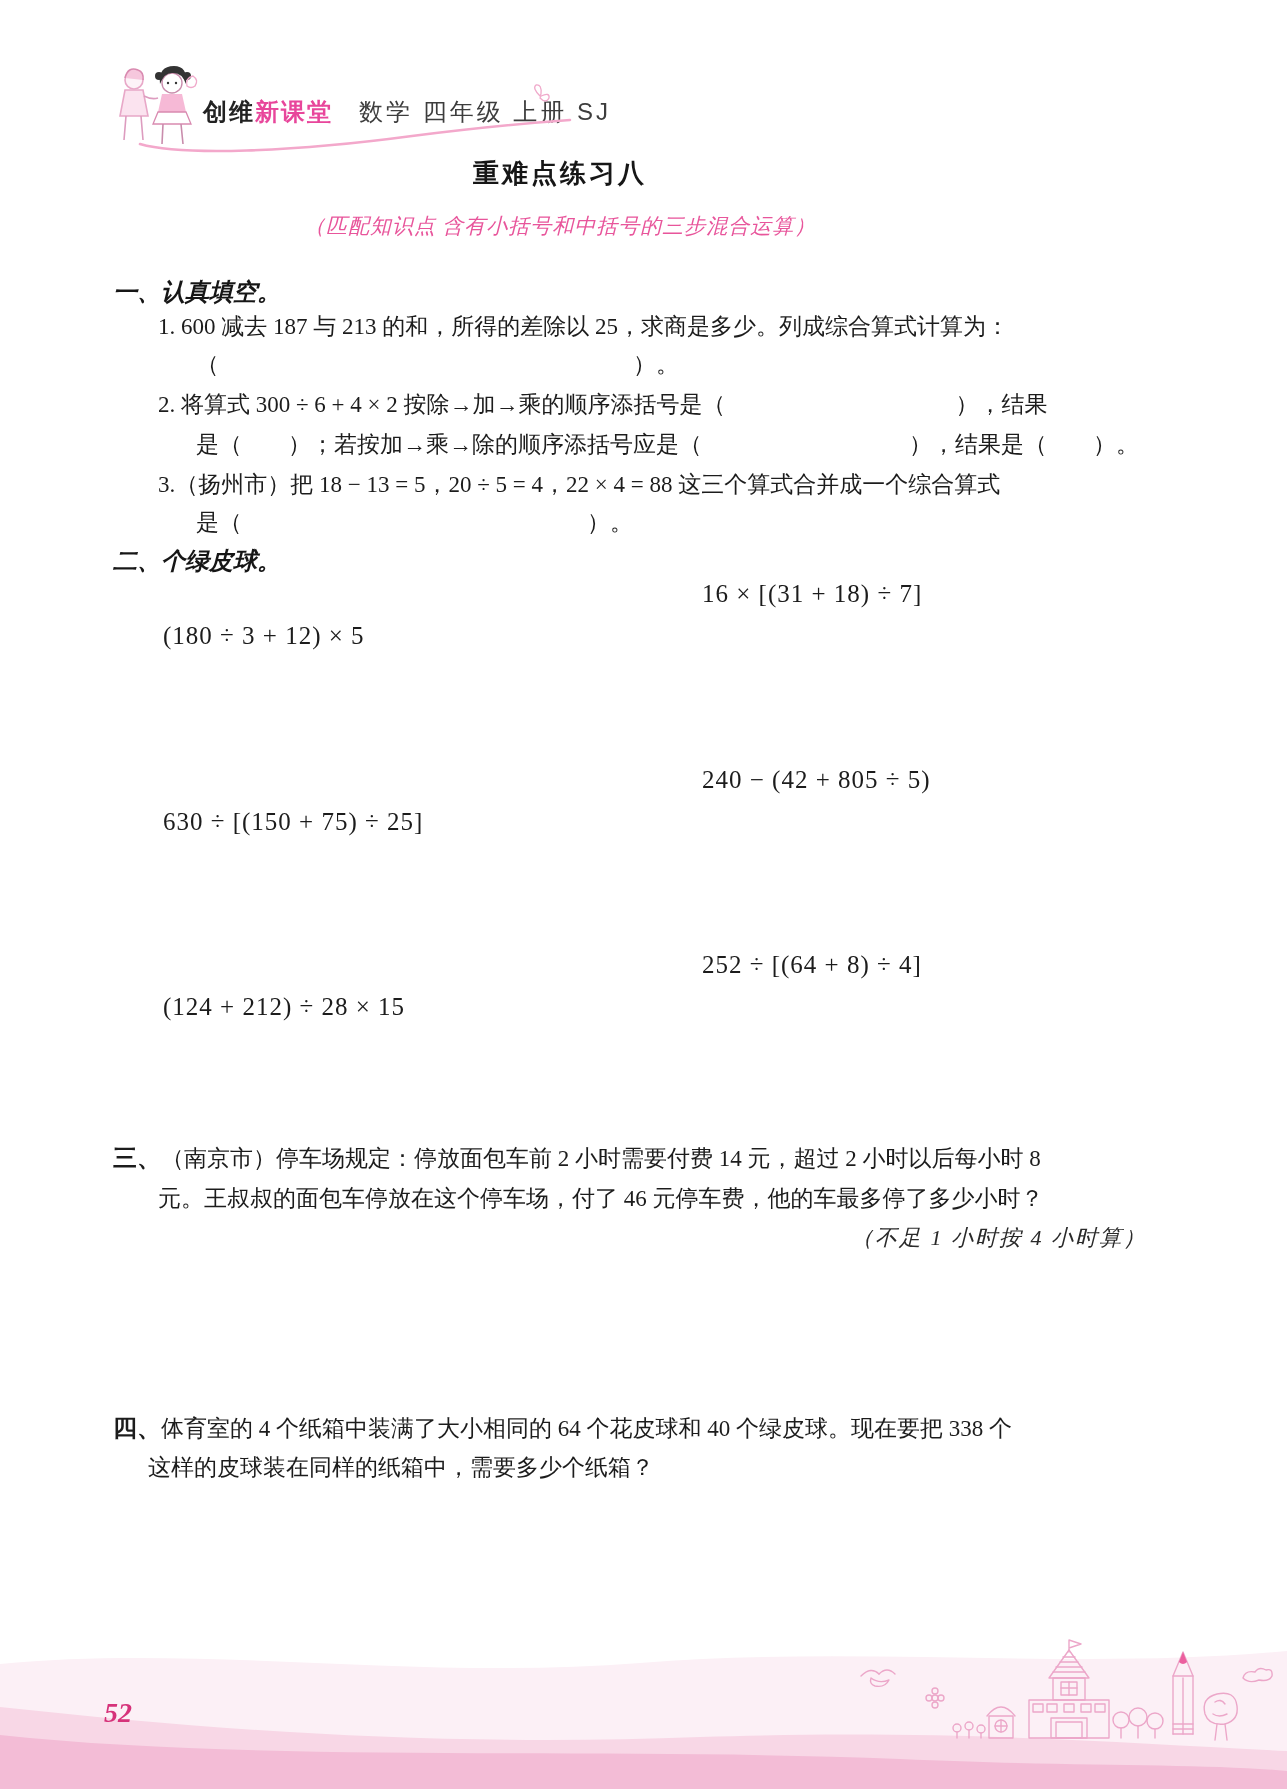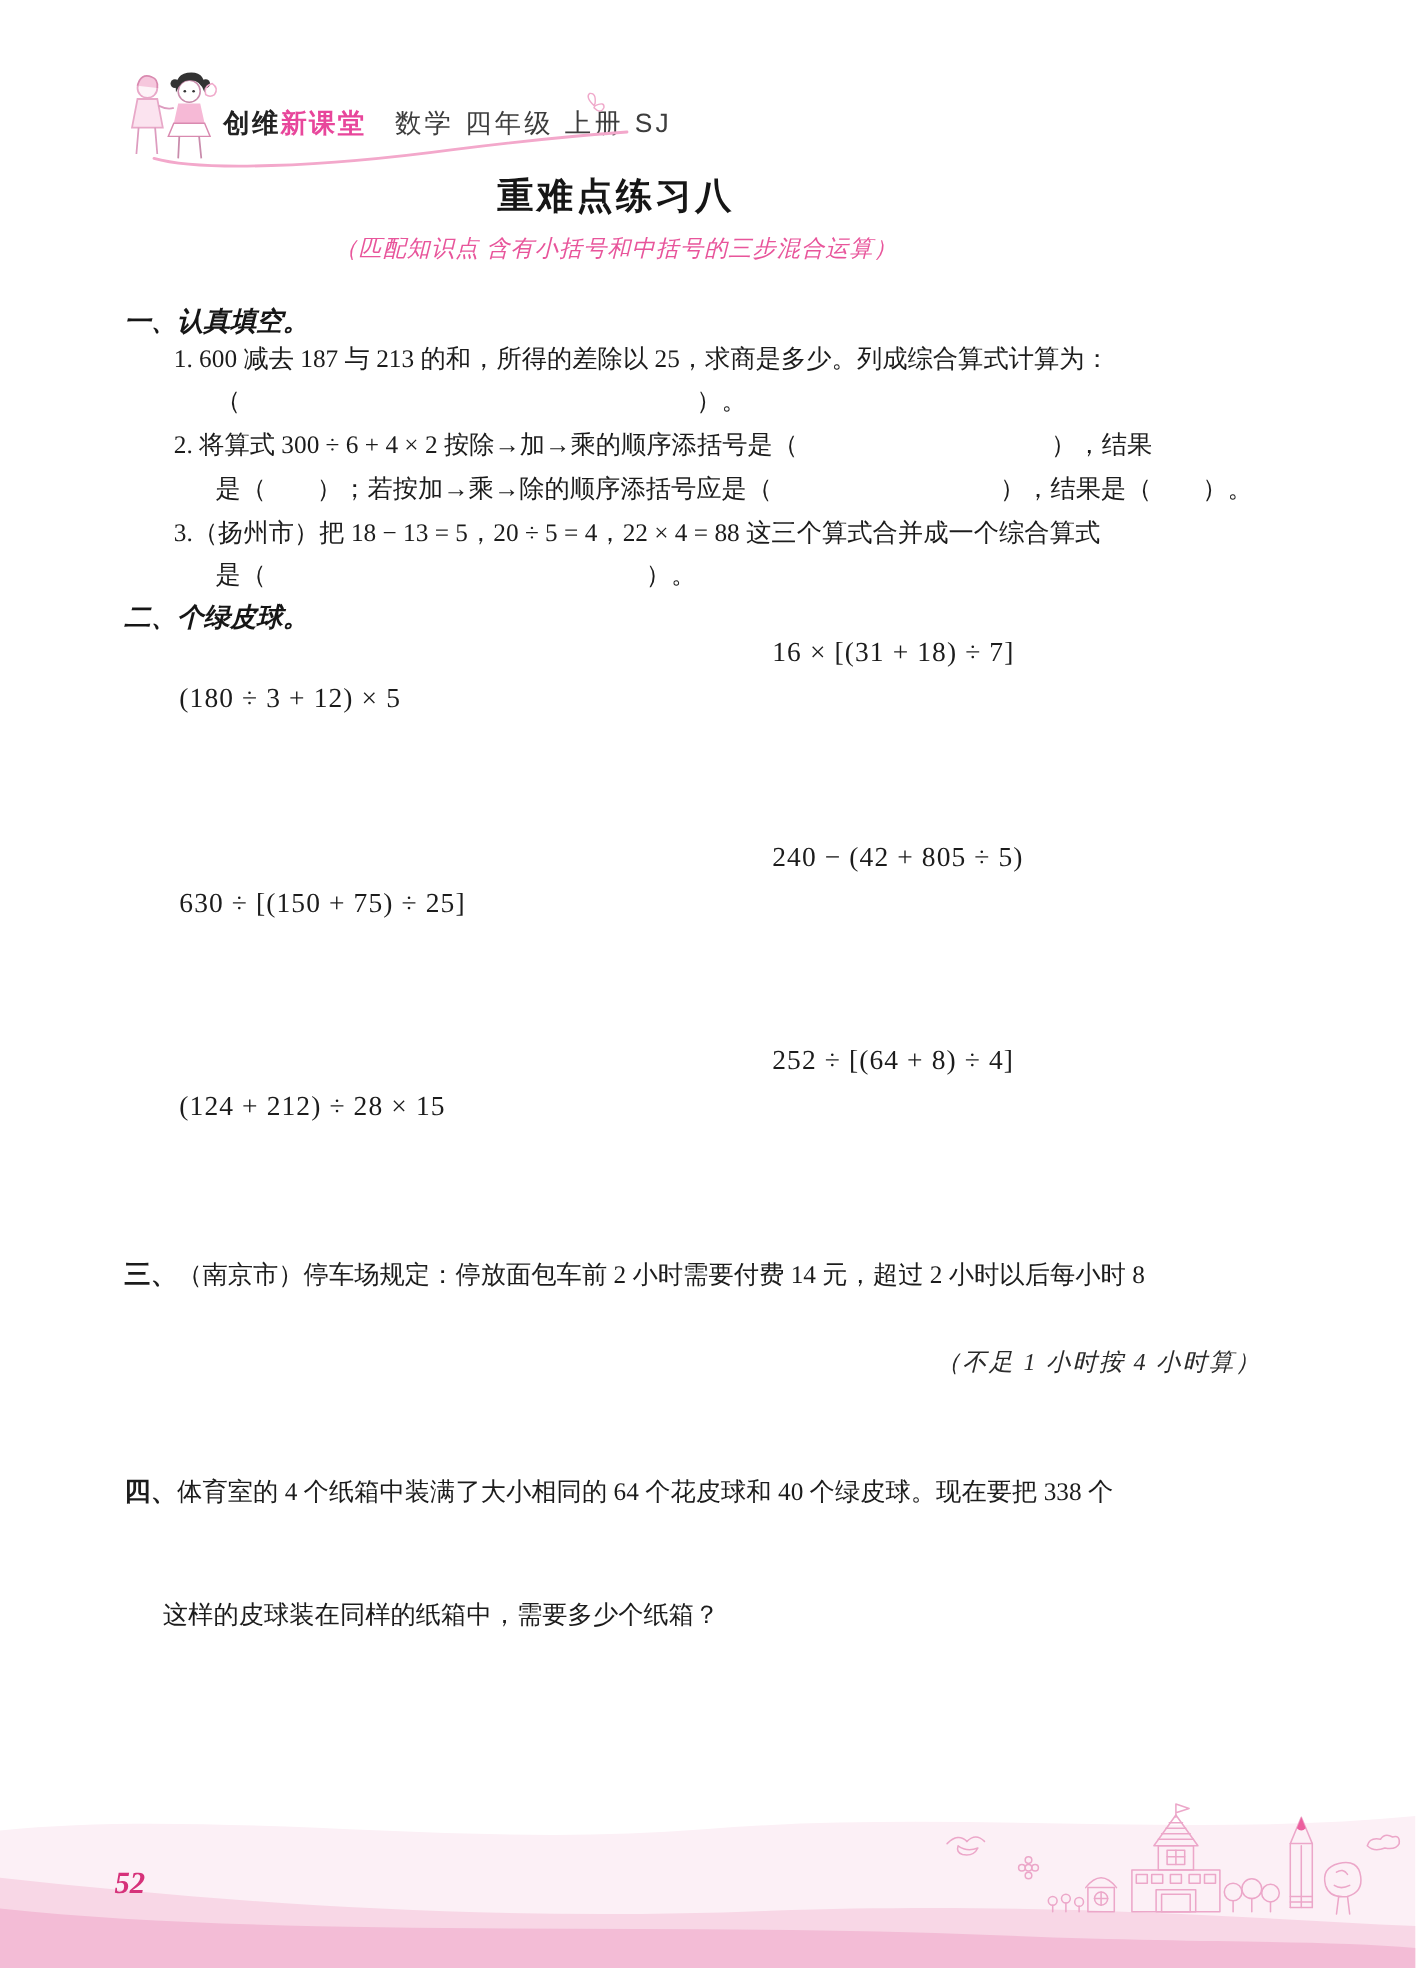--- a/index.html
+++ b/index.html
@@ -24,21 +24,21 @@
   .edition { font-weight: normal; color: #3d3d3d; margin-left: 26px; letter-spacing: 3px; }
   .swoosh-svg { position: absolute; left: 112px; top: 110px; }
   .petal-svg { position: absolute; }
   .petal-1 { left: 183px; top: 72px; }
   .petal-2 { left: 528px; top: 82px; }
   
   .title {
     position: absolute; left: 0; top: 156px; width: 1120px;
     text-align: center;
     font-family: "Liberation Sans", "DejaVu Sans", sans-serif;
-    font-weight: bold; font-size: 33px; color: #161616; letter-spacing: 3px;
+    font-weight: bold; font-size: 26px; color: #161616; letter-spacing: 3px;
   }
   .subtitle {
     position: absolute; left: 0; top: 212px; width: 1120px;
     text-align: center;
     font-style: italic;
     font-size: 21px; color: #e8559b; letter-spacing: 1px;
   }
   
   .sec-heading {
     position: absolute; left: 113px;
@@ -52,21 +52,21 @@
   .q1l2 { left: 196px; top: 349px; }
   .q2l1 { left: 158px; top: 389px; }
   .q2l2 { left: 196px; top: 429px; }
   .q3l1 { left: 158px; top: 469px; }
   .q3l2 { left: 196px; top: 507px; }
   .expr { position: absolute; font-size: 25px; white-space: nowrap; letter-spacing: 1px; }
   .r1 { top: 580px; } .r2 { top: 766px; } .r3 { top: 951px; }
   .colL { left: 163px; margin-top: 42px; } .colR { left: 686px; margin-left: 16px; }
   .wordprob { position: absolute; left: 113px; font-size: 23px; white-space: nowrap; }
   .p3l1 { top: 1142px; } .p3l2 { left: 158px; top: 1183px; }
-  .p4l1 { top: 1340px; text-align: right; } .p4l2 { left: 148px; top: 1452px; }
+  .p4l1 { top: 1412px; text-align: right; } .p4l2 { left: 148px; top: 1452px; }
   .prob-num {
     font-family: "Liberation Sans", "DejaVu Sans", sans-serif;
     font-weight: bold; font-size: 24px;
   }
   .note {
     position: absolute; right: 140px; top: 1223px;
     font-style: italic; font-size: 22px; color: #2a2a2a; letter-spacing: 2px;
   }
   
   .waves-svg { position: absolute; left: 0; bottom: 0; }
@@ -135,20 +135,21 @@
   <div class="expr r1 colL">(180 ÷ 3 + 12) × 5</div>
   <div class="expr r1 colR">16 × [(31 + 18) ÷ 7]</div>
   <div class="expr r2 colL">630 ÷ [(150 + 75) ÷ 25]</div>
   <div class="expr r2 colR">240 − (42 + 805 ÷ 5)</div>
   <div class="expr r3 colL">(124 + 212) ÷ 28 × 15</div>
   <div class="expr r3 colR">252 ÷ [(64 + 8) ÷ 4]</div>
 
   <div class="wordprob p3l1">
     <span class="prob-num">三、</span><span>（南京市）停车场规定：停放面包车前 2 小时需要付费 14 元，超过 2 小时以后每小时 8</span>
   </div>
+  <div class="wordprob p3l2">元。王叔叔的面包车停放在这个停车场，付了 46 元停车费，他的车最多停了多少小时？</div>
   <div class="note">（不足 1 小时按 4 小时算）</div>
 
   <div class="wordprob p4l1">
     <span class="prob-num">四、</span><span>体育室的 4 个纸箱中装满了大小相同的 64 个花皮球和 40 个绿皮球。现在要把 338 个</span>
   </div>
   <div class="wordprob p4l2">这样的皮球装在同样的纸箱中，需要多少个纸箱？</div>
 
   <svg class="waves-svg" width="1287" height="150" viewBox="0 0 1287 150" preserveAspectRatio="none">
     <path d="M0,25 C200,5 420,42 640,24 C860,6 1080,32 1287,12 L1287,150 L0,150 Z" fill="#fcf0f6"></path>
     <path d="M0,68 C220,92 450,108 700,98 C950,90 1120,104 1287,112 L1287,150 L0,150 Z" fill="#f8d7e6"></path>

